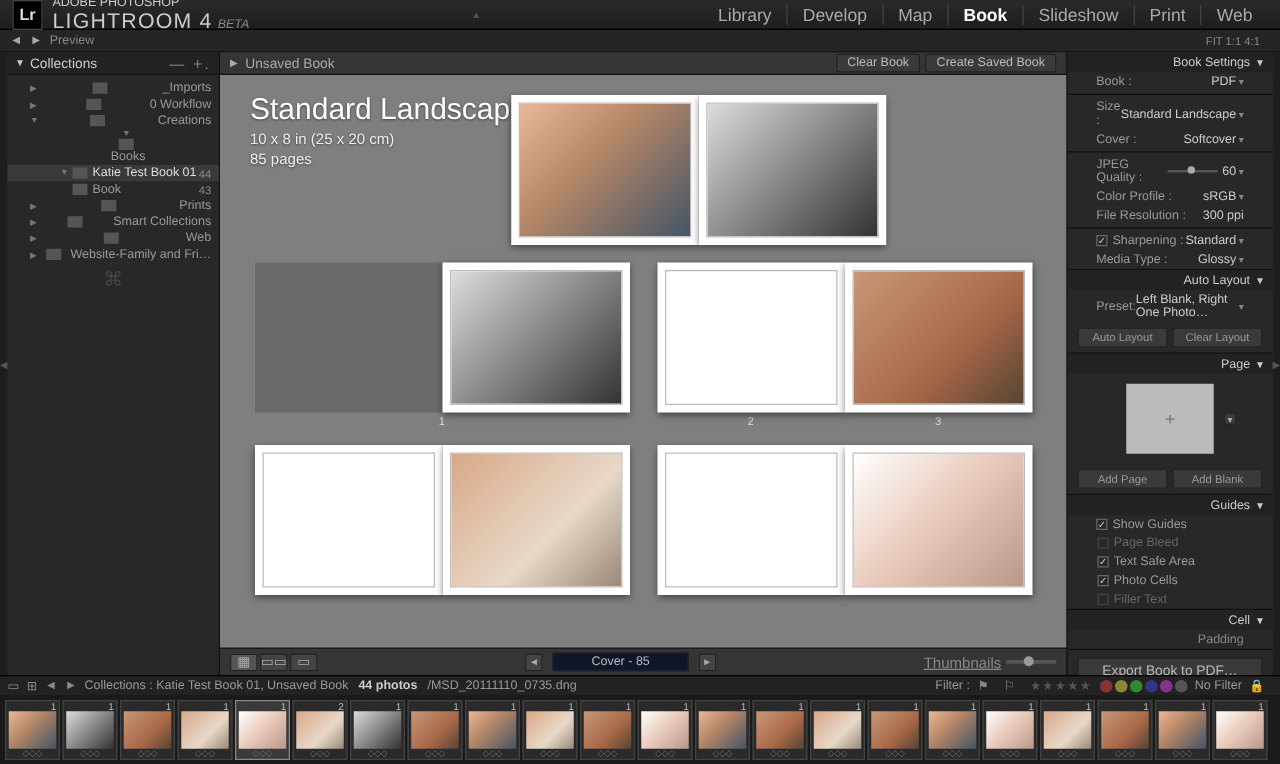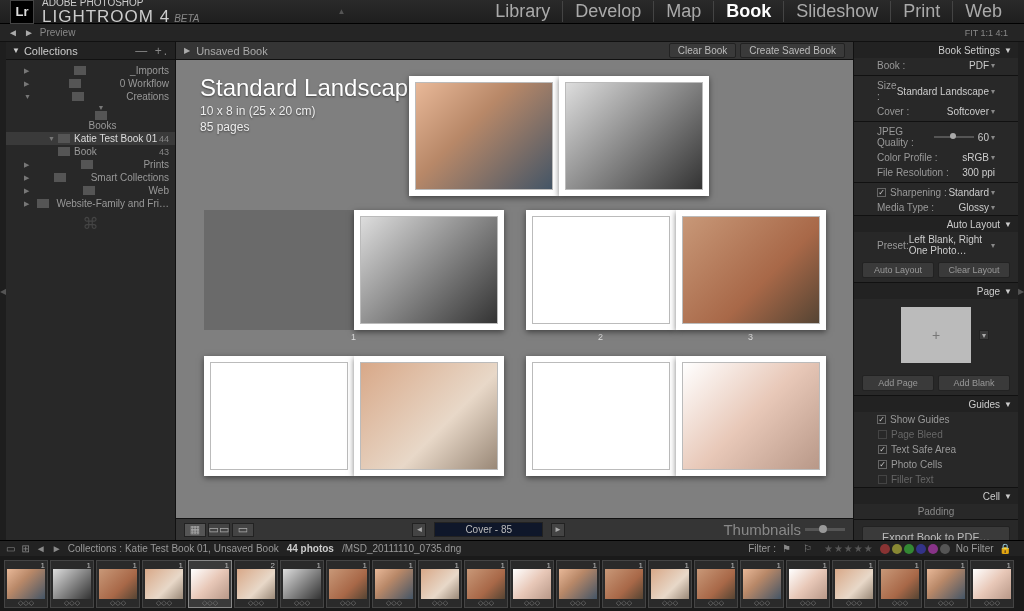--- a/index.html
+++ b/index.html
@@ -7,21 +7,21 @@
 .app { display:flex; flex-direction:column; height:100%; }
 
 
 .titlebar { height:24px; background:linear-gradient(#2a2a2a,#1e1e1e); display:flex; align-items:center; padding:0 10px; border-bottom:1px solid #000; }
 .logo { width:24px; height:24px; background:#000; border:1px solid #444; display:flex; align-items:center; justify-content:center; font-weight:bold; color:#ddd; font-size:13px; margin-right:8px; }
 .appname { color:#ccc; font-size:10px; line-height:1; }
 .appname .big { font-size:17px; letter-spacing:1px; font-weight:300; }
 .appname .beta { font-size:10px; color:#888; font-style:italic; margin-left:4px; }
 .toparrow { margin:0 auto; color:#555; font-size:8px; }
 .modules { display:flex; gap:0; }
-.modules span { padding:0 12px; color:#aaa; font-size:18px; cursor:pointer; border-right:1px solid #444;text-align:center; }
+.modules span { padding:0 12px; color:#aaa; font-size:14px; cursor:pointer; border-right:1px solid #444;text-align:center; }
 .modules span:last-child { border-right:none; }
 .modules span.active { color:#fff; font-weight:bold; }
 
 
 .secbar { height:18px; background:#252525; display:flex; align-items:center; padding:0 8px; font-size:10px; color:#888; border-bottom:1px solid #111; }
 .secbar .nav { color:#aaa; margin-right:6px; cursor:pointer; }
 .secbar .fit { margin-left:auto; margin-right:8px; font-size:9px; }
 
 
 .body { flex:1; display:flex; min-height:0; background:#2a2a2a; }
@@ -70,21 +70,21 @@
 .coverpair { display:flex; }
 
 
 .midbot { height:22px; background:#353535; display:flex; align-items:center; padding:0 8px; border-top:1px solid #111; }
 .viewbtns { display:flex; gap:2px; }
 .viewbtn { width:22px; height:14px; background:#444; border:1px solid #222; cursor:pointer; display:flex; align-items:center; justify-content:center; }
 .viewbtn.active { background:#555; }
 .pager { margin:0 auto; display:flex; align-items:center; gap:8px; }
 .pager .pbtn { width:14px; height:14px; background:#444; border:1px solid #222; cursor:pointer; display:flex; align-items:center; justify-content:center; font-size:8px; }
 .pager .plabel { background:#0f172a; border:1px solid #222; padding:1px 30px; font-size:10px; color:#bbb; }
-.thumbslider { display:flex; align-items:center; gap:4px; color:#888; font-size:15px; }
+.thumbslider { display:flex; align-items:center; gap:4px; color:#888; font-size:12px;text-decoration:underline; }
 .slider { width:40px; height:3px; background:#555; position:relative; }
 .slider .knob { position:absolute; top:-3px; left:35%; width:8px; height:8px; background:#999; border-radius:50%; }
 
 
 .rsection { border-bottom:1px solid #111; }
 .rhdr { height:16px; background:#222; display:flex; align-items:center; padding:0 6px; color:#ccc; justify-content:flex-end; }
 .rhdr .tri { margin-left:4px; font-size:8px; }
 .rline { display:flex; align-items:center; padding:2px 23px; color:#999; }
 .rline .lab { flex:1; }
 .rline .val { color:#ccc; }
@@ -434,21 +434,21 @@
             <span class="chk" style="border-color:#444"></span>
             <span>Filler Text</span>
           </div>
       </div>
 
       <div class="rsection">
         <div class="rhdr">
             <span>Cell</span>
             <span class="tri">▼</span>
           </div>
-        <div class="rline" style="justify-content:center;color:#888">
+        <div class="rline" style="justify-content:flex-end;color:#888">
             <span>Padding</span>
           </div>
       </div>
 
       <div class="exportbtn">Export Book to PDF…</div>
     </div>
 
     <div class="sidehandle">▶</div>
   </div>
 

